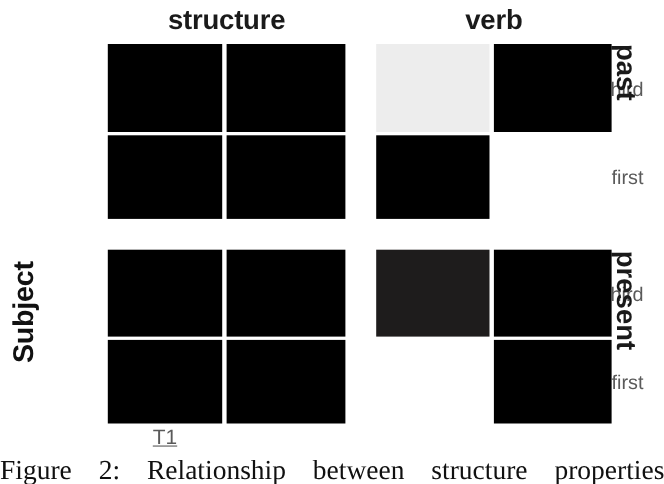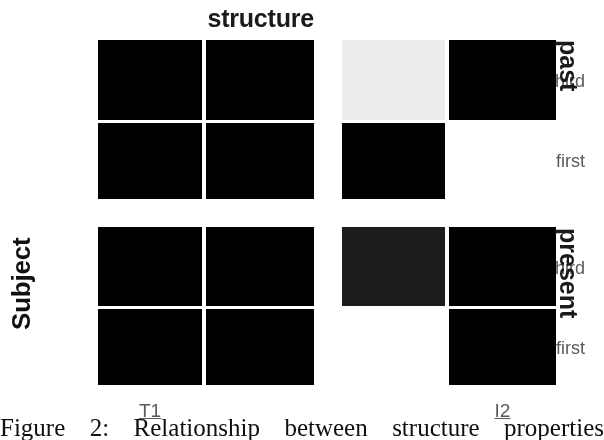--- a/index.html
+++ b/index.html
@@ -20,21 +20,21 @@
   .col-group-title {
     position: absolute;
     font-family: "Liberation Sans", sans-serif;
     font-weight: bold;
     font-size: 25px;
     color: #1a1a1a;
     text-align: center;
     letter-spacing: -0.2px;
     white-space: nowrap;
   }
-  #col-group-structure { left: 98px;  width: 216px; top: 4px; text-align: right; }
+  #col-group-structure { left: 98px;  width: 216px; top: 4px; }
   #col-group-verb      { left: 342px; width: 214px; top: 4px; }
 
   
   .row-group-title {
     position: absolute;
     font-family: "Liberation Sans", sans-serif;
     font-weight: bold;
     font-size: 25px;
     color: #1a1a1a;
     white-space: nowrap;
@@ -69,21 +69,21 @@
     box-sizing: border-box;
     font-family: "Liberation Sans", sans-serif;
     font-size: 18px;
     color: #5a5a5a;
     white-space: nowrap;
   }
 
   
   .col-tick {
     position: absolute;
-    top: 400px;
+    top: 388px;
     font-family: "Liberation Sans", sans-serif;
     font-size: 19px;
     color: #5a5a5a;
     text-align: center;
     white-space: nowrap;
     text-decoration: underline;
   }
 
   
   .panel {
@@ -108,20 +108,21 @@
     white-space: nowrap;
     overflow: hidden;
   }
 </style>
 </head>
 <body>
 
 <div id="root">
 
   <div class="col-group-title" id="col-group-structure">structure</div>
+  <div class="col-group-title" id="col-group-verb">verb</div>
 
   <div id="axis-title-subject">Subject</div>
 
   <div class="row-tick" style="top:71px;">third</div>
   <div class="row-tick" style="top:151px;">first</div>
   <div class="row-tick" style="top:258px;">third</div>
   <div class="row-tick" style="top:338px;">first</div>
 
   <div class="panel">
     <div class="cell" style="left:98px;  top:40px;  width:104px; height:80px; background:#000000;"></div>
@@ -148,17 +149,16 @@
     <div class="cell" style="left:342px; top:227px; width:103px; height:79px; background:#1e1c1c;"></div>
     <div class="cell" style="left:449px; top:227px; width:107px; height:79px; background:#000000;"></div>
     <div class="cell" style="left:342px; top:309px; width:103px; height:76px; background:#ffffff;"></div>
     <div class="cell" style="left:449px; top:309px; width:107px; height:76px; background:#000000;"></div>
   </div>
 
   <div class="row-group-title" id="row-group-past">past</div>
   <div class="row-group-title" id="row-group-present">present</div>
 
   <div class="col-tick" style="left:98px;  width:104px;">T1</div>
-  <div class="col-tick" style="left:449px; width:107px;">I2</div>
 
   <div id="figure-caption">Figure 2:  Relationship  between  structure  properties</div>
 
 </div>
 
 </body></html>

